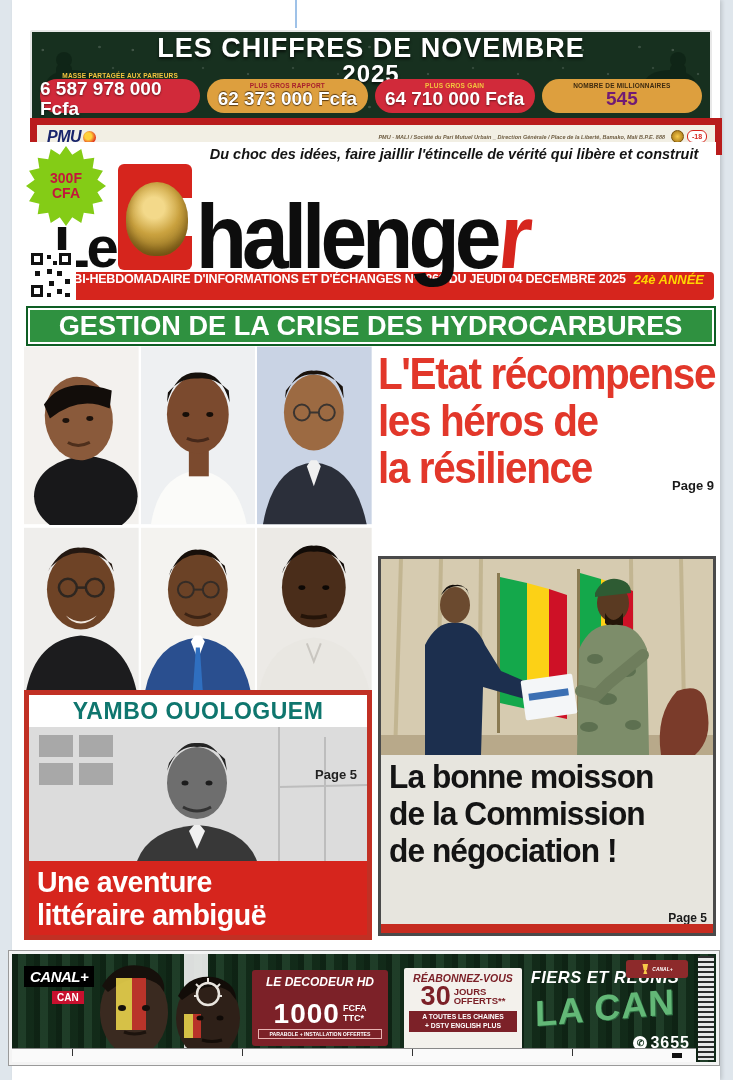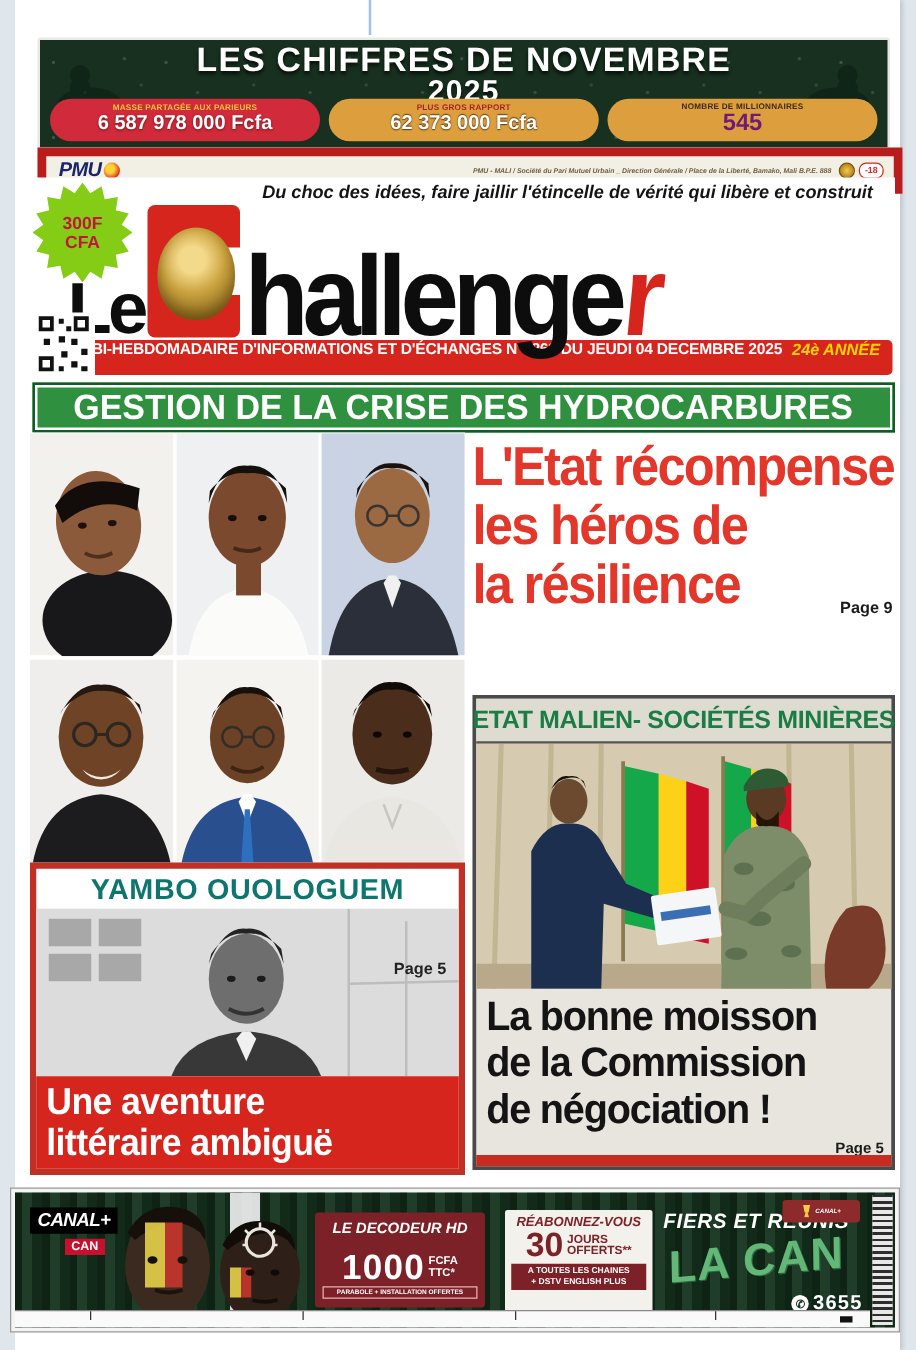--- a/index.html
+++ b/index.html
@@ -31,21 +31,21 @@
   .jockey.right{right:2px;top:10px;transform:scaleX(-1);}
   .pills{position:absolute;left:8px;right:8px;bottom:5px;display:flex;gap:7px;}
   .pill{flex:1;height:34px;border-radius:17px;display:flex;flex-direction:column;
     align-items:center;justify-content:center;line-height:1.05;}
   .pill.red{background:#d12a3a;}
   .pill.gold{background:#dd9f3e;}
   .pill .lbl{font-size:6.5px;font-weight:800;letter-spacing:.2px;}
   .pill.red .lbl{color:#f3c53e;}
   .pill.gold .lbl{color:#a81f2c;}
   .pill.gold.dark .lbl{color:#3c2a10;}
-  .pill .val{font-size:16px;font-weight:900;color:#fff;text-shadow:0 1px 2px rgba(0,0,0,.5);}
+  .pill .val{font-size:19px;font-weight:900;color:#fff;text-shadow:0 1px 2px rgba(0,0,0,.5);}
   .pill.gold .val{color:#fff;text-shadow:0 1px 1px #5a3a10,0 -1px 1px #5a3a10;}
   .pill.gold.dark .val{color:#701a75;font-size:19px;text-shadow:none;}
 
   
   .pmu-bar{position:absolute;left:30px;top:118px;width:678px;height:23px;background:#f2efe4;
     border:7px solid #b91c1c;display:flex;align-items:center;}
   .pmu-logo{font-style:italic;font-weight:900;font-size:16px;color:#18246b;margin-left:10px;letter-spacing:-.5px;}
   .pmu-logo .sun{display:inline-block;width:13px;height:13px;border-radius:50%;
     background:radial-gradient(circle at 40% 40%, #ffd23a 30%, #e2331f 70%);vertical-align:-2px;margin-left:2px;}
   .pmu-addr{flex:1;text-align:right;font-size:5.5px;font-style:italic;font-weight:700;color:#6d5c41;margin-right:6px;}
@@ -203,20 +203,24 @@
   </div>
   <div class="pills">
     <div class="pill red">
       <span class="lbl">MASSE PARTAGÉE AUX PARIEURS</span>
       <span class="val">6 587 978 000 Fcfa</span>
     </div>
     <div class="pill gold">
       <span class="lbl">PLUS GROS RAPPORT</span>
       <span class="val">62 373 000 Fcfa</span>
     </div>
+    <div class="pill red">
+      <span class="lbl">PLUS GROS GAIN</span>
+      <span class="val">64 710 000 Fcfa</span>
+    </div>
     <div class="pill gold dark">
       <span class="lbl">NOMBRE DE MILLIONNAIRES</span>
       <span class="val">545</span>
     </div>
   </div>
 </div>
 
 <div class="pmu-bar">
   <span class="pmu-logo"><span>PMU</span><span class="sun"></span></span>
   <span class="pmu-addr">PMU - MALI / Société du Pari Mutuel Urbain _ Direction Générale / Place de la Liberté, Bamako, Mali B.P.E. 888</span>
@@ -352,23 +356,20 @@
 </div>
 
 <div class="main-head">
   <div class="line">L'Etat récompense</div>
   <div class="line">les héros de</div>
   <div class="line">la résilience</div>
   <span class="page3">Page 9</span>
 </div>
 
 <div class="mining-box">
-  <div class="mining-kicker">
-    <span>ETAT MALIEN- SOCIÉTÉS MINIÈRES</span>
-  </div>
   <div class="mining-photo">
     <svg viewBox="0 0 332 196">
       <rect width="332" height="196" fill="#d6cbb0"></rect>
       <g stroke="#c2b591" stroke-width="4">
           <line x1="20" y1="0" x2="14" y2="196"></line>
           <line x1="60" y1="0" x2="56" y2="196"></line>
           <line x1="100" y1="0" x2="98" y2="196"></line>
           <line x1="250" y1="0" x2="252" y2="196"></line>
           <line x1="300" y1="0" x2="304" y2="196"></line>
         </g>

